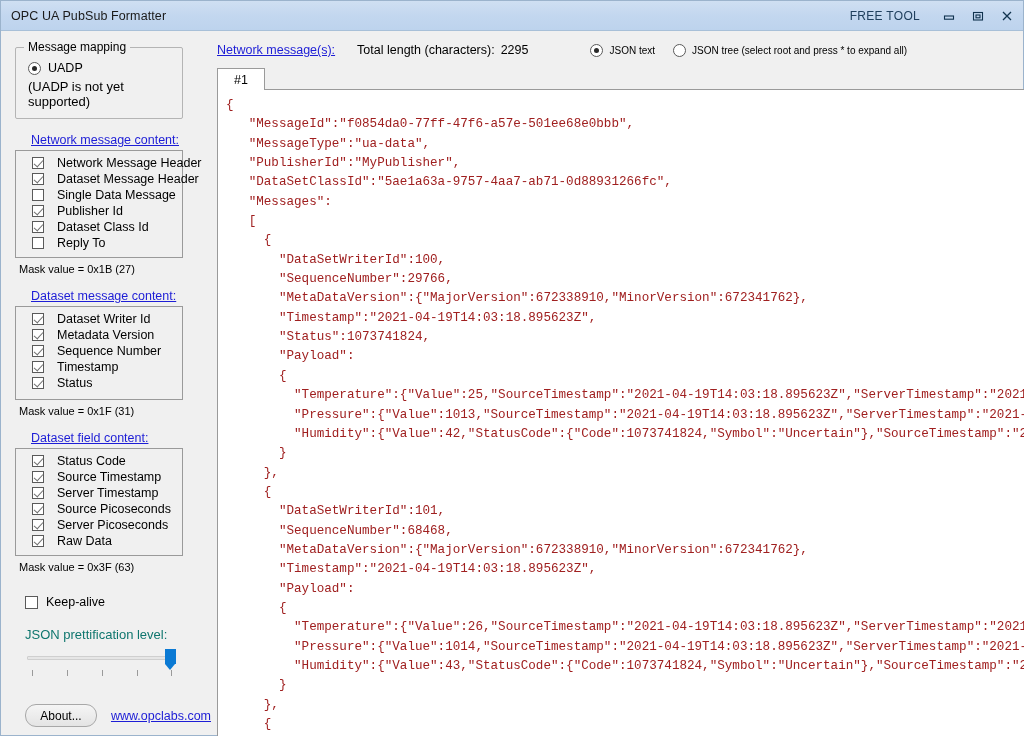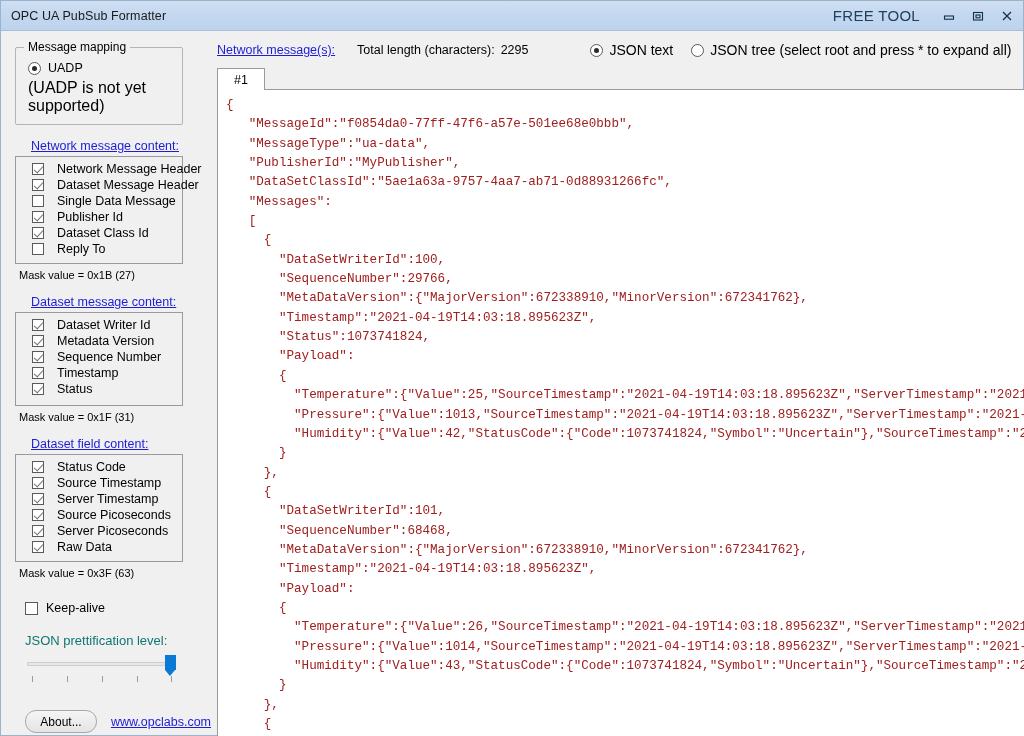--- a/index.html
+++ b/index.html
@@ -31,21 +31,21 @@
   }
   .title-text {
     font-size: 12.5px; color: #1a1a1a;
     letter-spacing: .1px;
   }
   .titlebar-right {
     margin-left: auto;
     display: flex; align-items: center; gap: 0;
   }
   .free-tool {
-    font-size: 15px; color: #20405e;
+    font-size: 12px; color: #20405e;
     margin-right: 14px; letter-spacing: .3px;
   }
   .winbtn {
     width: 29px; height: 22px;
     display: flex; align-items: center; justify-content: center;
     color: #11334f;
   }
 
   
   .content {
@@ -83,21 +83,21 @@
   .radio {
     width: 13px; height: 13px; border-radius: 50%;
     border: 1px solid #5a5a5a; background: #fff;
     display: inline-block; position: relative; flex: 0 0 auto;
   }
   .radio.checked::after {
     content:""; position: absolute; left: 3px; top: 3px;
     width: 5px; height: 5px; border-radius: 50%; background: #2a2a2a;
   }
   .radio-label { font-size: 12.5px; color: #000; }
-  .gb-note { font-size: 16px; color: #000; margin: 4px 0 1px 2px; }
+  .gb-note { font-size: 13px; color: #000; margin: 4px 0 1px 2px; }
 
   .section-link {
     font-size: 12.5px; color: #1d1dd6;
     text-decoration: underline;
     margin: 14px 0 3px 16px;
     display: block; width: fit-content;
   }
   .checklist {
     width: 168px;
     background: #f0f0f0;
@@ -170,21 +170,21 @@
   .topbar {
     height: 22px; display: flex; align-items: center;
     flex: 0 0 auto;
     padding-left: 2px;
   }
   .nm-link { font-size: 12.5px; color: #1d1dd6; text-decoration: underline; }
   .total-len { font-size: 12.5px; color: #000; margin-left: 22px; }
   .total-val { font-size: 12.5px; color: #000; margin-left: 6px; }
   .viewopts { margin-left: 62px; display: flex; align-items: center; gap: 10px; }
   .vo-item { display: flex; align-items: center; gap: 6px; }
-  .vo-label { font-size: 14px; color: #000; white-space: nowrap; }
+  .vo-label { font-size: 10px; color: #000; white-space: nowrap; }
 
   .tabstrip {
     height: 22px; flex: 0 0 auto;
     display: flex; align-items: flex-end;
     margin-top: 6px; margin-left: 2px;
     position: relative; z-index: 2;
   }
   .tab {
     min-width: 48px; height: 22px;
     border: 1px solid #9a9a9a; border-bottom: none;

